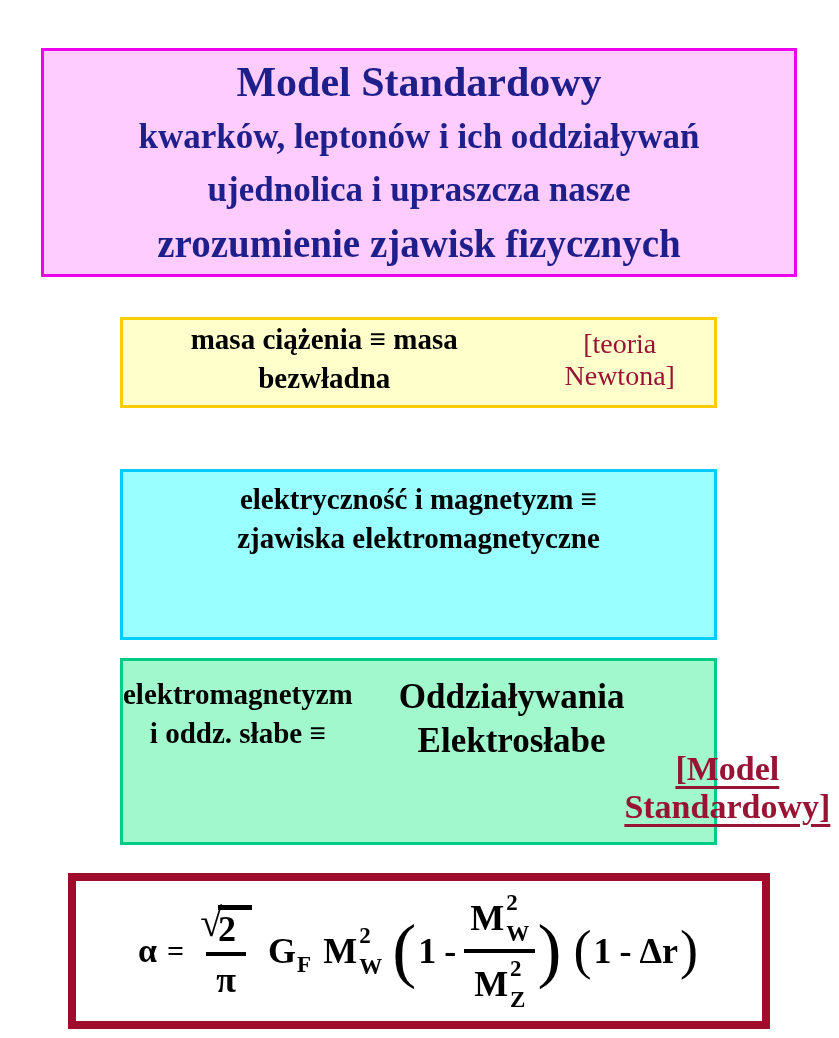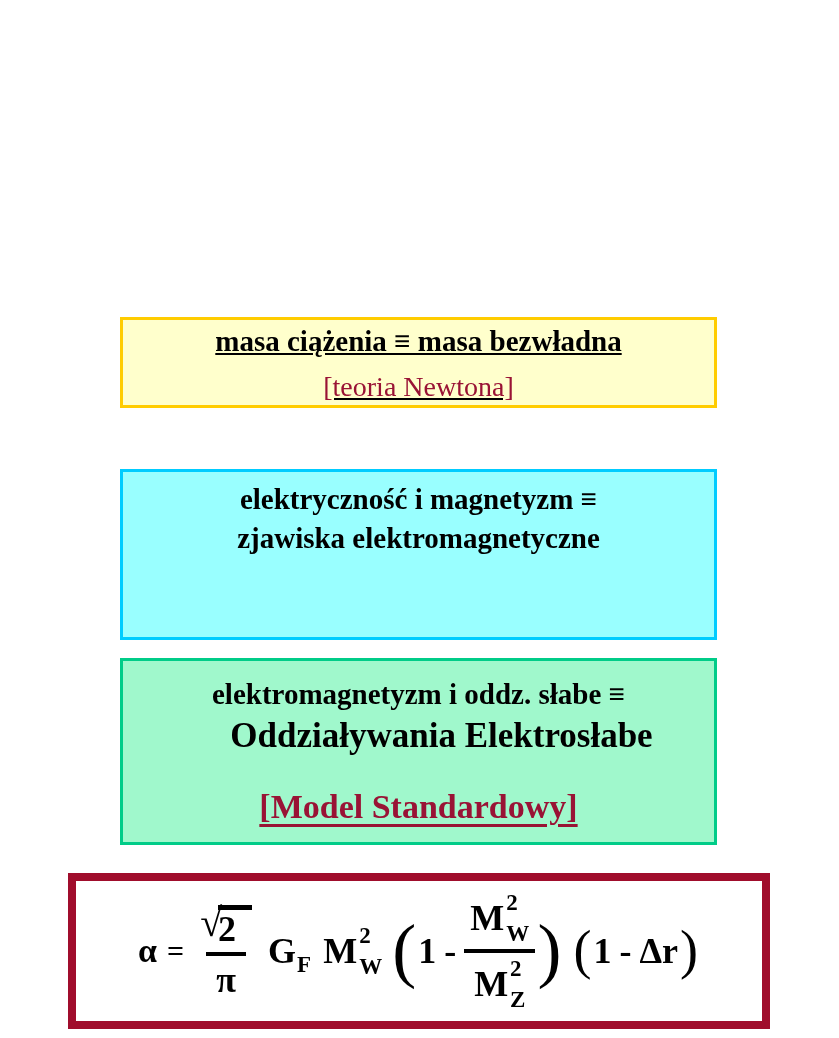--- a/index.html
+++ b/index.html
@@ -22,32 +22,32 @@
   .title-line-1 { font-size: 42px; line-height: 56px; }
   .title-line-2 { font-size: 35px; line-height: 53px; }
   .title-line-3 { font-size: 35px; line-height: 53px; }
   .title-line-4 { font-size: 39px; line-height: 56px; }
 
   
   .concept { left: 120px; width: 597px; color: #000; }
   .newton-box {
     top: 317px; height: 91px;
     background: #ffffcc; border: 3px solid #ffcc00;
-    display: flex; flex-direction: column; justify-content: space-evenly; text-decoration: underline;
+    display: flex; flex-direction: row; justify-content: space-evenly;
   }
   .maxwell-box {
     top: 469px; height: 171px;
     background: #99ffff; border: 3px solid #00ccff;
     display: flex; flex-direction: row; justify-content: space-evenly;
     padding: 8px 0;
   }
   .electroweak-box {
     top: 658px; height: 187px;
     background: #a0f8cc; border: 3px solid #00cc88;
-    display: flex; flex-direction: column; justify-content: flex-start;
+    display: flex; flex-direction: row; justify-content: flex-start;
     padding: 14px 0 16px 0;
   }
   .concept-heading { font-size: 29px; font-weight: bold; line-height: 39px; }
   .concept-subheading { font-size: 35px; font-weight: bold; line-height: 44px; padding-left: 46px; }
   .caption { color: #991335; margin-top: 8px; }
   .caption-regular { font-size: 28px; font-weight: normal; }
   .caption-bold { font-size: 31px; font-weight: bold; }
   .caption-underline {
     font-size: 34px; font-weight: bold; margin-top: auto;
     text-decoration: underline; text-decoration-thickness: 3px; text-underline-offset: 6px;
@@ -84,20 +84,26 @@
   .innerfrac .num, .innerfrac .den { display: inline-flex; align-items: center; justify-content: center; }
   .innerfrac .num { padding-bottom: 4px; }
   .innerfrac .den { padding-top: 4px; }
   .minus { margin: 0 8px; }
 </style>
 </head>
 <body>
 
 <div class="page">
 
+  <div class="box title-box">
+    <div class="title-line-1">Model Standardowy</div>
+    <div class="title-line-2">kwarków, leptonów i ich oddziaływań</div>
+    <div class="title-line-3">ujednolica i upraszcza nasze</div>
+    <div class="title-line-4">zrozumienie zjawisk fizycznych</div>
+  </div>
 
   <div class="box concept newton-box">
     <div class="concept-heading">masa ciążenia ≡  masa bezwładna</div>
     <div class="caption caption-regular">[teoria Newtona]</div>
   </div>
 
   <div class="box concept maxwell-box">
     <div>
       <div class="concept-heading">elektryczność i magnetyzm ≡</div>
       <div class="concept-heading">zjawiska elektromagnetyczne</div>

